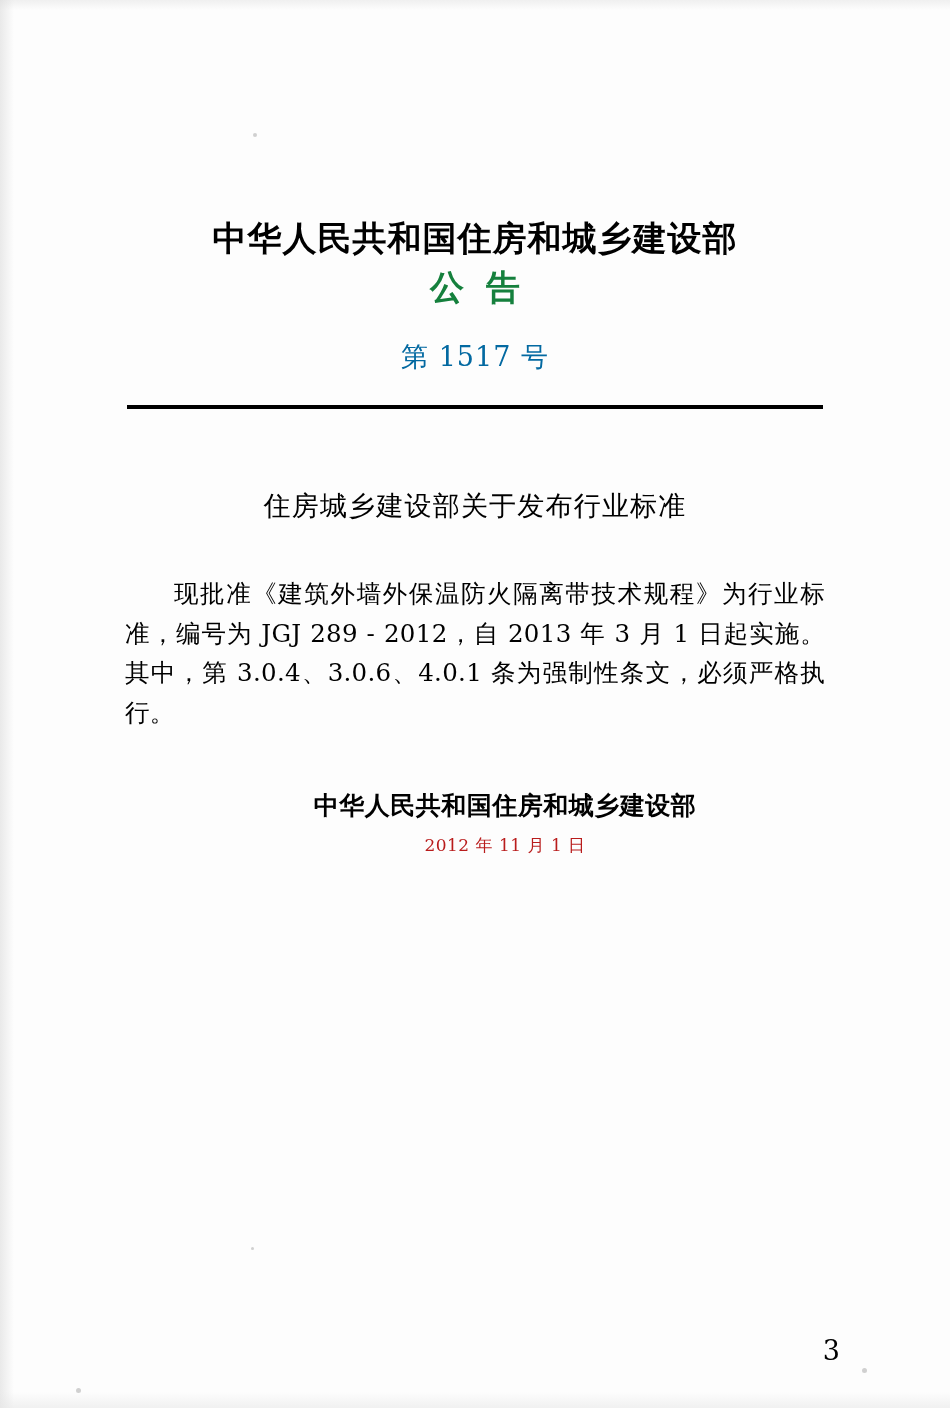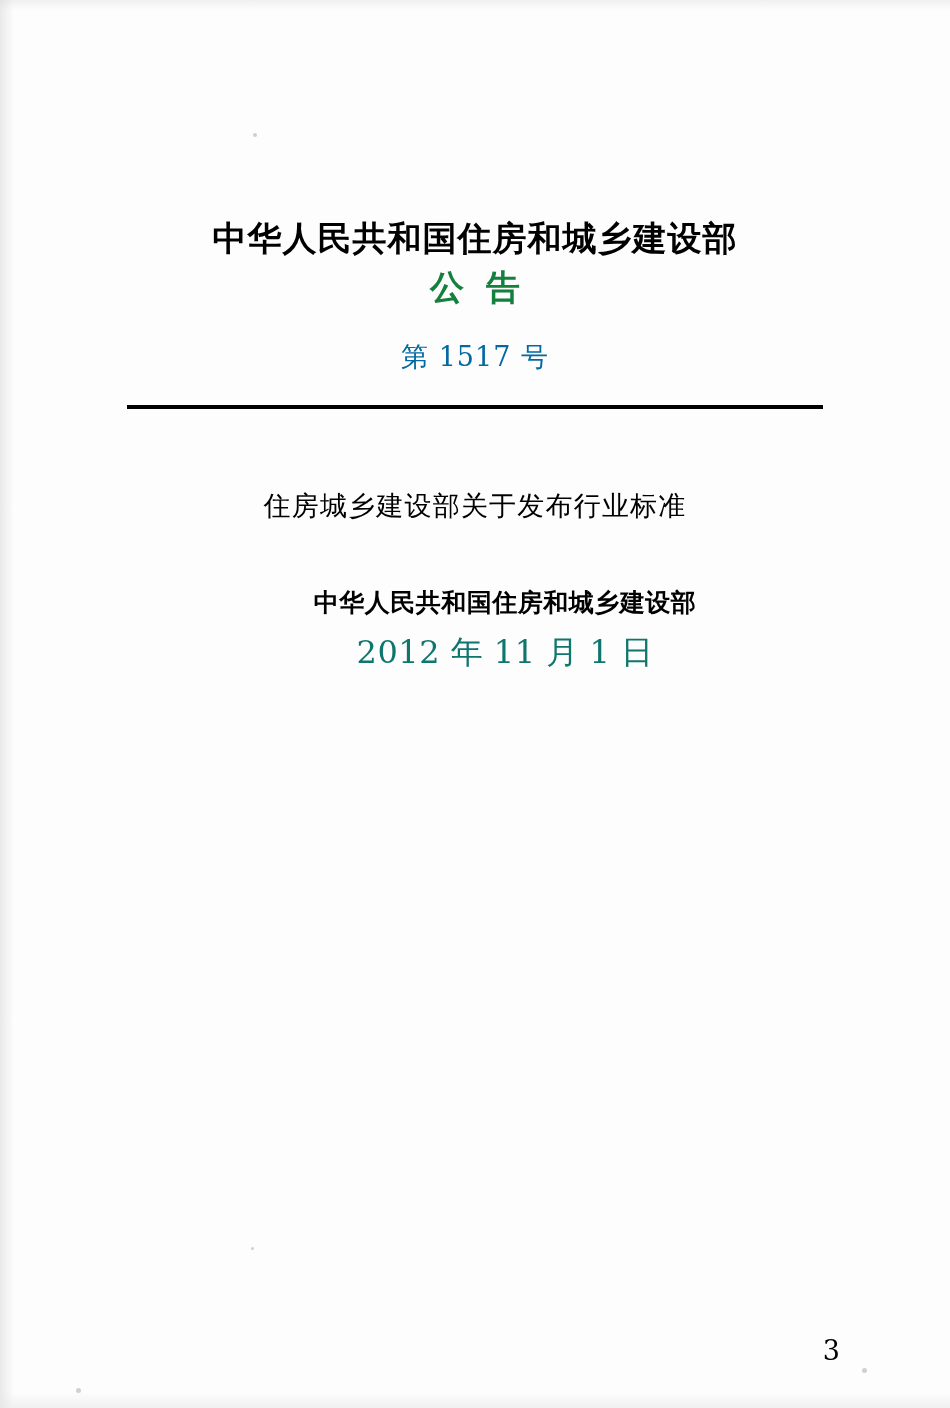--- a/index.html
+++ b/index.html
@@ -118,23 +118,23 @@
   }
   .signature .org {
     font-family: "DejaVu Sans", "Liberation Sans", sans-serif;
     font-weight: bold;
     font-size: 25px;
     letter-spacing: 0.5px;
     color: #000;
   }
   .signature .date {
     margin-top: 12px;
-    font-size: 32px;
+    font-size: 17px;
     letter-spacing: 0.5px;
-    color: #0f766e;
+    color: #b91c1c;
   }
 
   .page-number {
     position: absolute;
     right: 110px;
     bottom: 42px;
     font-size: 27px;
     color: #000;
   }
 
@@ -166,20 +166,21 @@
 
     <div class="doc-number">第 1517 号</div>
 
     <div class="rule"></div>
 
     <div class="announcement-title">
       <span class="ln">住房城乡建设部关于发布行业标准</span>
     </div>
 
     <div class="body-text">
+      <p>现批准《建筑外墙外保温防火隔离带技术规程》为行业标准，编号为 JGJ 289 - 2012，自 2013 年 3 月 1 日起实施。其中，第 3.0.4、3.0.6、4.0.1 条为强制性条文，必须严格执行。</p>
     </div>
 
     <div class="signature">
       <div class="org">中华人民共和国住房和城乡建设部</div>
       <div class="date">2012 年 11 月 1 日</div>
     </div>
 
   </div>
 
   <div class="page-number">3</div>

